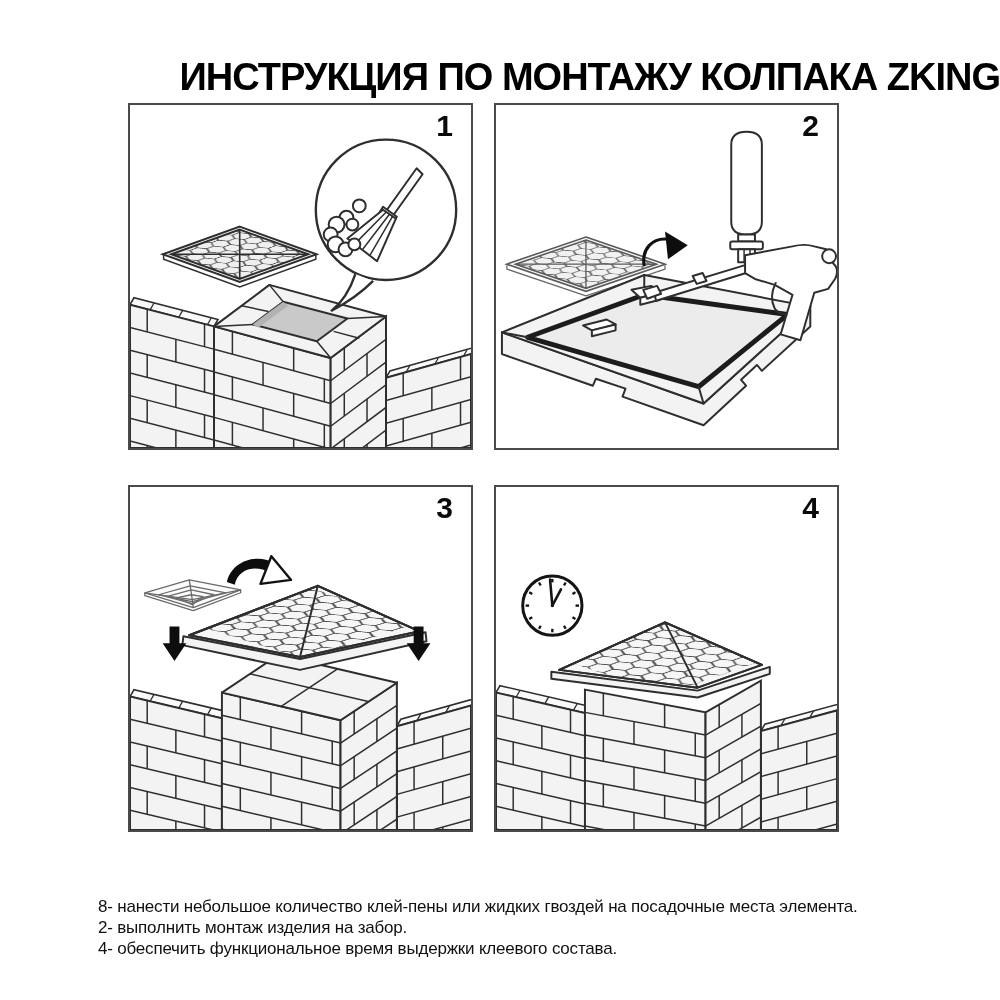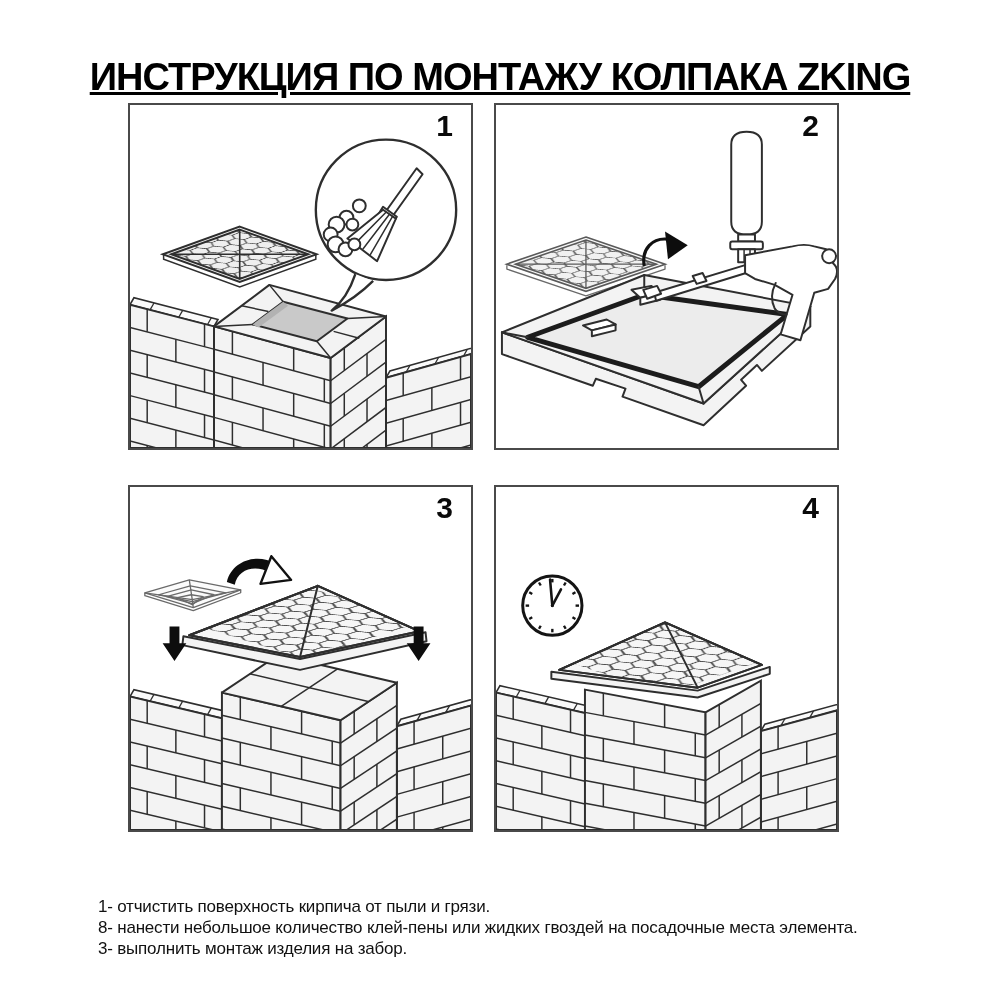--- a/index.html
+++ b/index.html
@@ -1,17 +1,17 @@
 <!DOCTYPE html>
 <html><head>
 <meta charset="utf-8">
 <style>
   html,body{margin:0;padding:0;background:#fff;}
   body{width:1000px;height:1000px;position:relative;font-family:"Liberation Sans",sans-serif;color:#000;overflow:hidden;}
-  .title{position:absolute;top:31px;left:0;width:1000px;text-align:center;font-size:38px;font-weight:700;letter-spacing:-1px;white-space:nowrap;text-decoration:underline;}
+  .title{position:absolute;top:31px;left:0;width:1000px;text-align:right;font-size:38px;font-weight:700;letter-spacing:-1px;white-space:nowrap;}
   .grid{position:absolute;left:128px;top:103px;display:grid;grid-template-columns:345px 345px;grid-template-rows:347px 347px;column-gap:21px;row-gap:35px;}
   .panel{position:relative;width:345px;height:347px;border:2px solid #4a4a4a;box-sizing:border-box;background:#fff;}
   .panel svg{position:absolute;left:0;top:0;width:100%;height:100%;}
   .num{position:absolute;top:4px;right:18px;font-size:30px;font-weight:700;color:#0a0a0a;z-index:2;}
   .notes{position:absolute;left:98px;top:896px;margin:0;padding:0;list-style:none;font-size:17px;line-height:21px;letter-spacing:-0.2px;color:#111;white-space:nowrap;}
   .ln{stroke:#2e2e2e;stroke-width:2;fill:none;stroke-linejoin:round;stroke-linecap:round}
   .ln15{stroke:#2e2e2e;stroke-width:1.5;fill:none}
   .lngray{stroke:#6a6a6a;stroke-width:1.3;fill:none;stroke-linejoin:round}
   .fw2{fill:#fff;stroke:#2e2e2e;stroke-width:2;stroke-linejoin:round}
   .fl{fill:#f3f3f3;stroke:#2e2e2e;stroke-width:2;stroke-linejoin:round}
@@ -584,16 +584,16 @@
           <line x1="57" y1="120" x2="54.69908839146183" y2="93.70045997037792" stroke="#141414" stroke-width="2.6" stroke-linecap="round"></line>
           <line x1="57" y1="120" x2="65.73217106781757" y2="103.57717477282395" stroke="#141414" stroke-width="2.6" stroke-linecap="round"></line>
           <circle cx="57" cy="120" r="1.6" fill="#141414"></circle>
         </g>
     </svg>
   </figure>
 
 </div>
 
 <ol class="notes">
-  <li>1- отчистить поверхность кирпича от пыли и грязи.</li>
   <li>8- нанести небольшое количество клей-пены или жидких гвоздей на посадочные места элемента.</li>
-  <li>3- выполнить монтаж изделия на забор.</li>
+  <li>2- выполнить монтаж изделия на забор.</li>
+  <li>4- обеспечить функциональное время выдержки клеевого состава.</li>
 </ol>
 
 </body></html>

